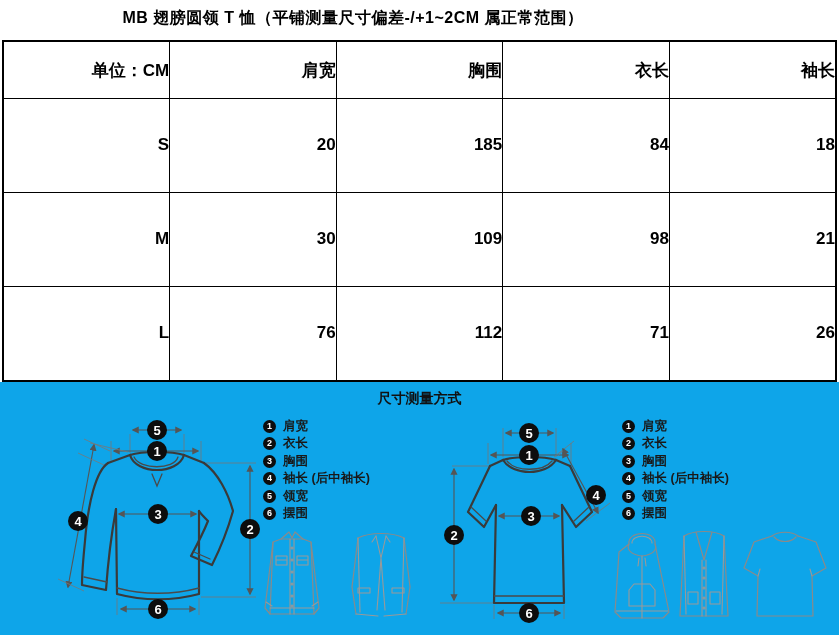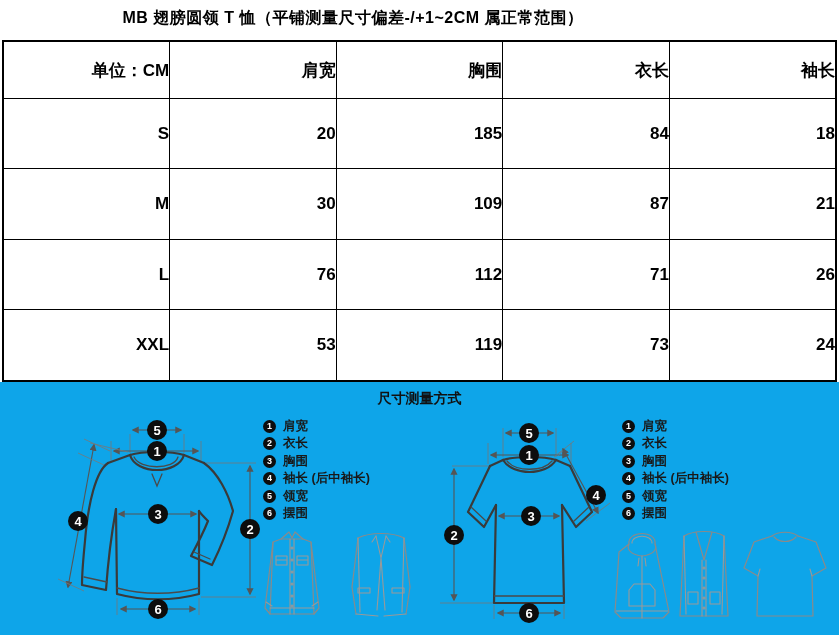--- a/index.html
+++ b/index.html
@@ -66,36 +66,29 @@
       <td>S</td>
       <td>20</td>
       <td>185</td>
       <td>84</td>
       <td>18</td>
     </tr>
     <tr>
       <td>M</td>
       <td>30</td>
       <td>109</td>
-      <td>87</td>
+      <td>98</td>
       <td>21</td>
     </tr>
     <tr>
       <td>L</td>
       <td>76</td>
       <td>112</td>
       <td>71</td>
       <td>26</td>
-    </tr>
-    <tr>
-      <td>XXL</td>
-      <td>53</td>
-      <td>119</td>
-      <td>73</td>
-      <td>24</td>
     </tr>
   </tbody>
 </table>
 
 <div class="measure">
   <div class="measure-title">尺寸测量方式</div>
 
   <svg class="diagram" style="left:38px;top:29px;" width="235" height="222" viewBox="0 0 235 222">
     <defs>
       <marker id="arL" viewBox="0 0 10 10" refX="8" refY="5" markerWidth="6.5" markerHeight="6.5" orient="auto-start-reverse">

